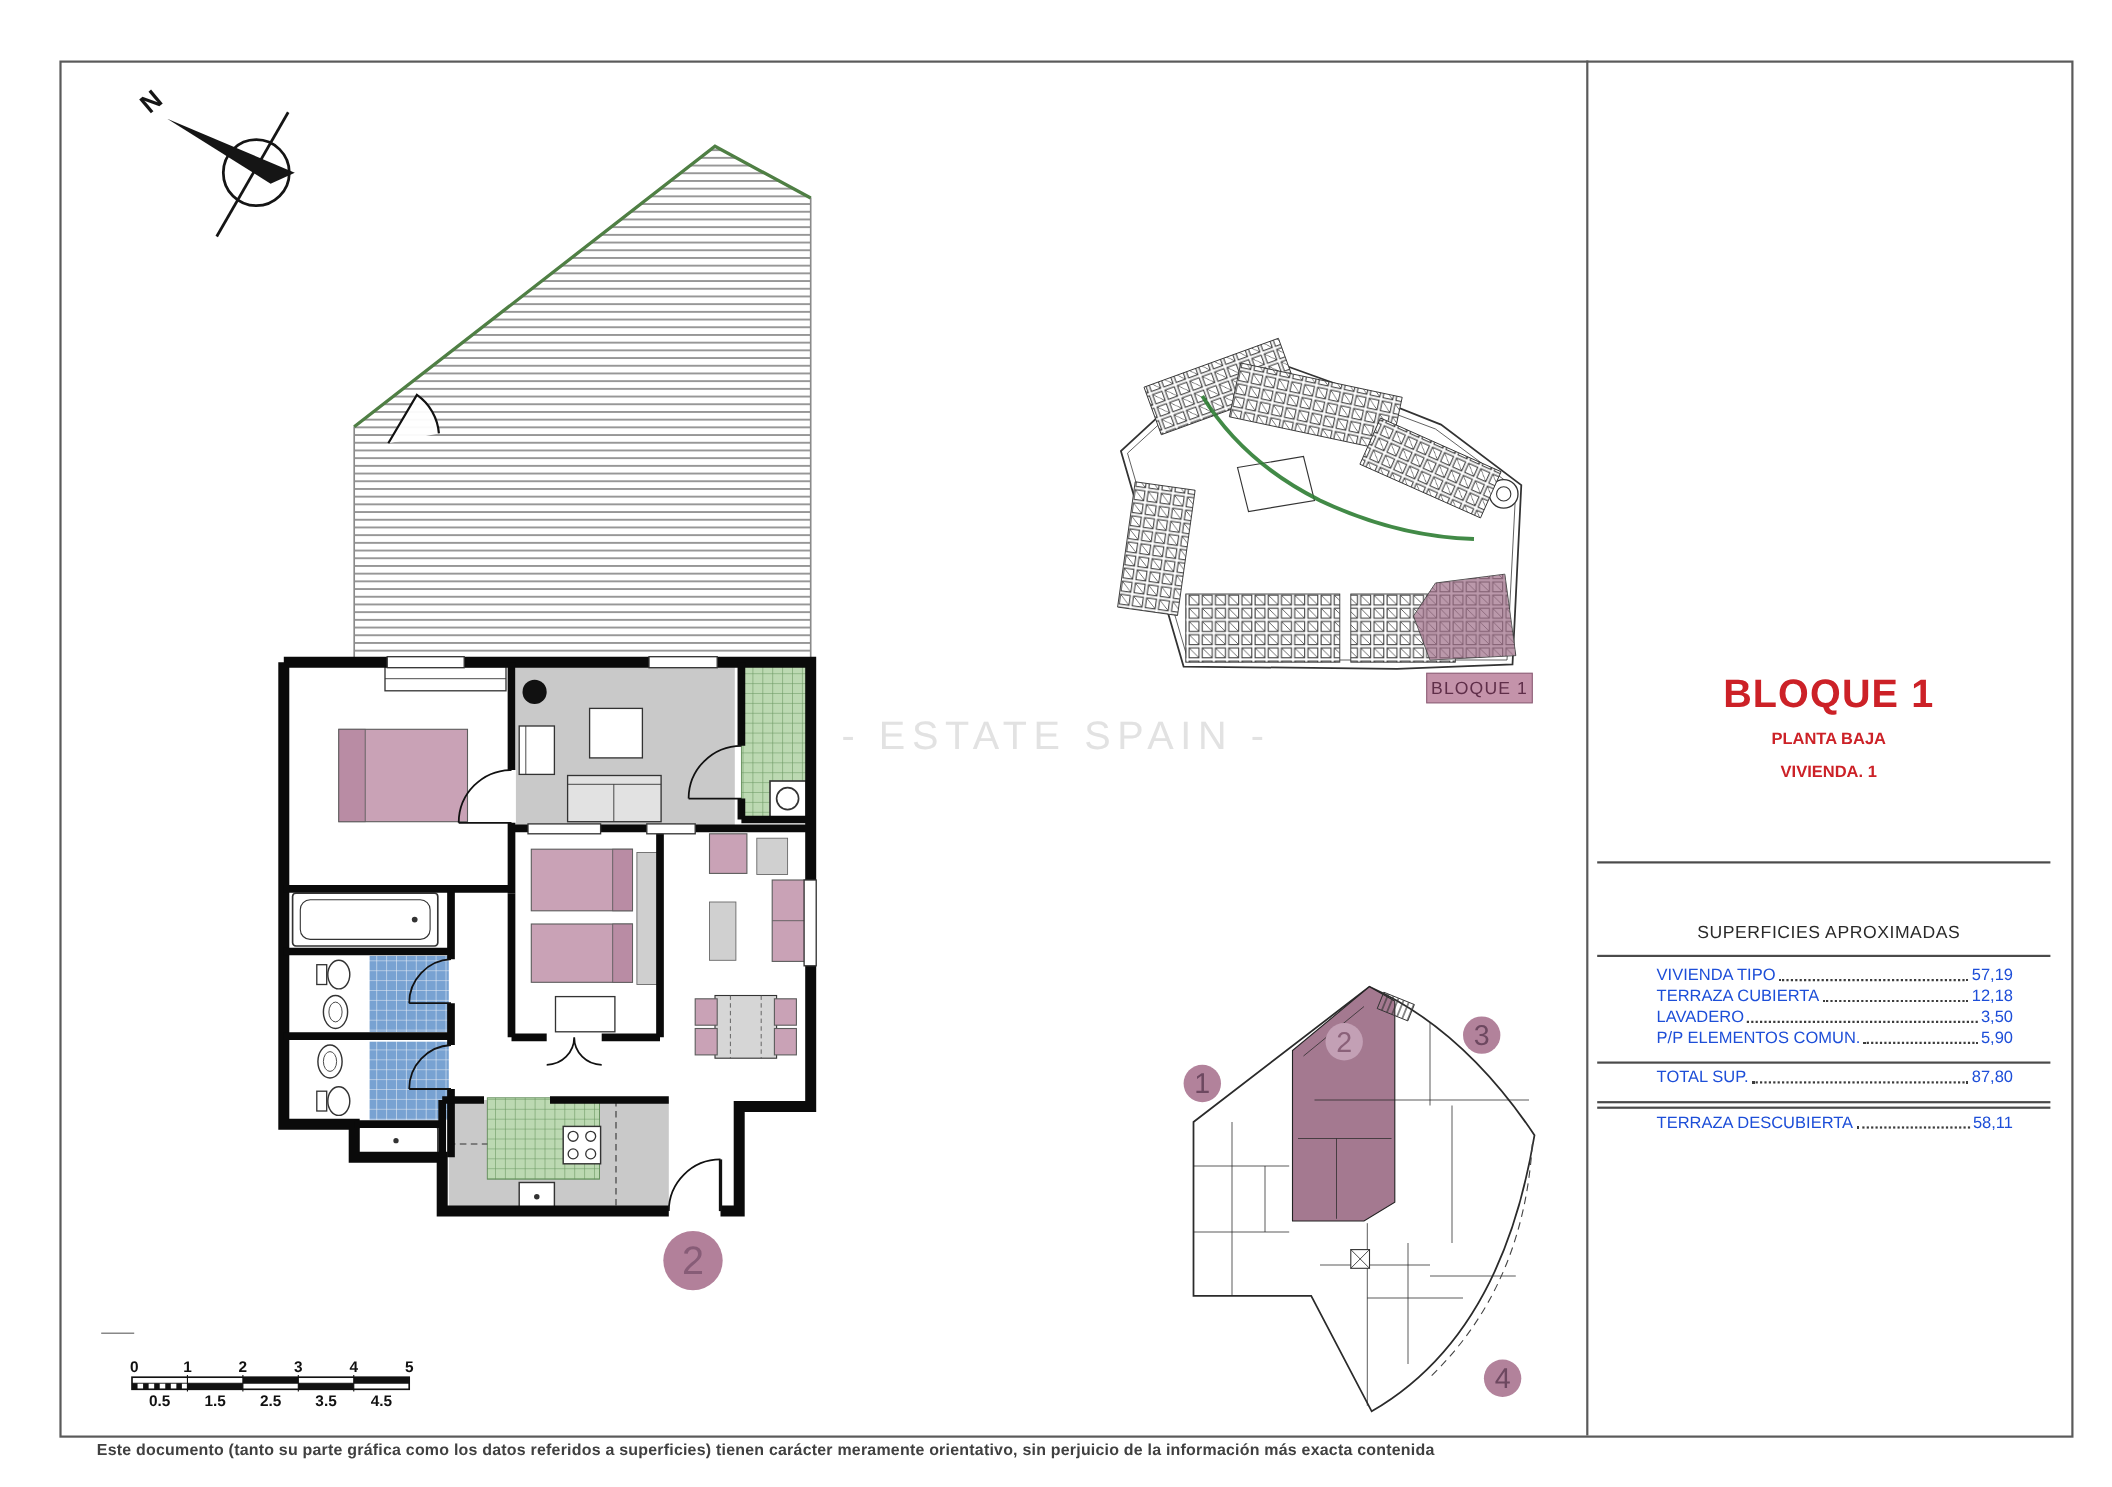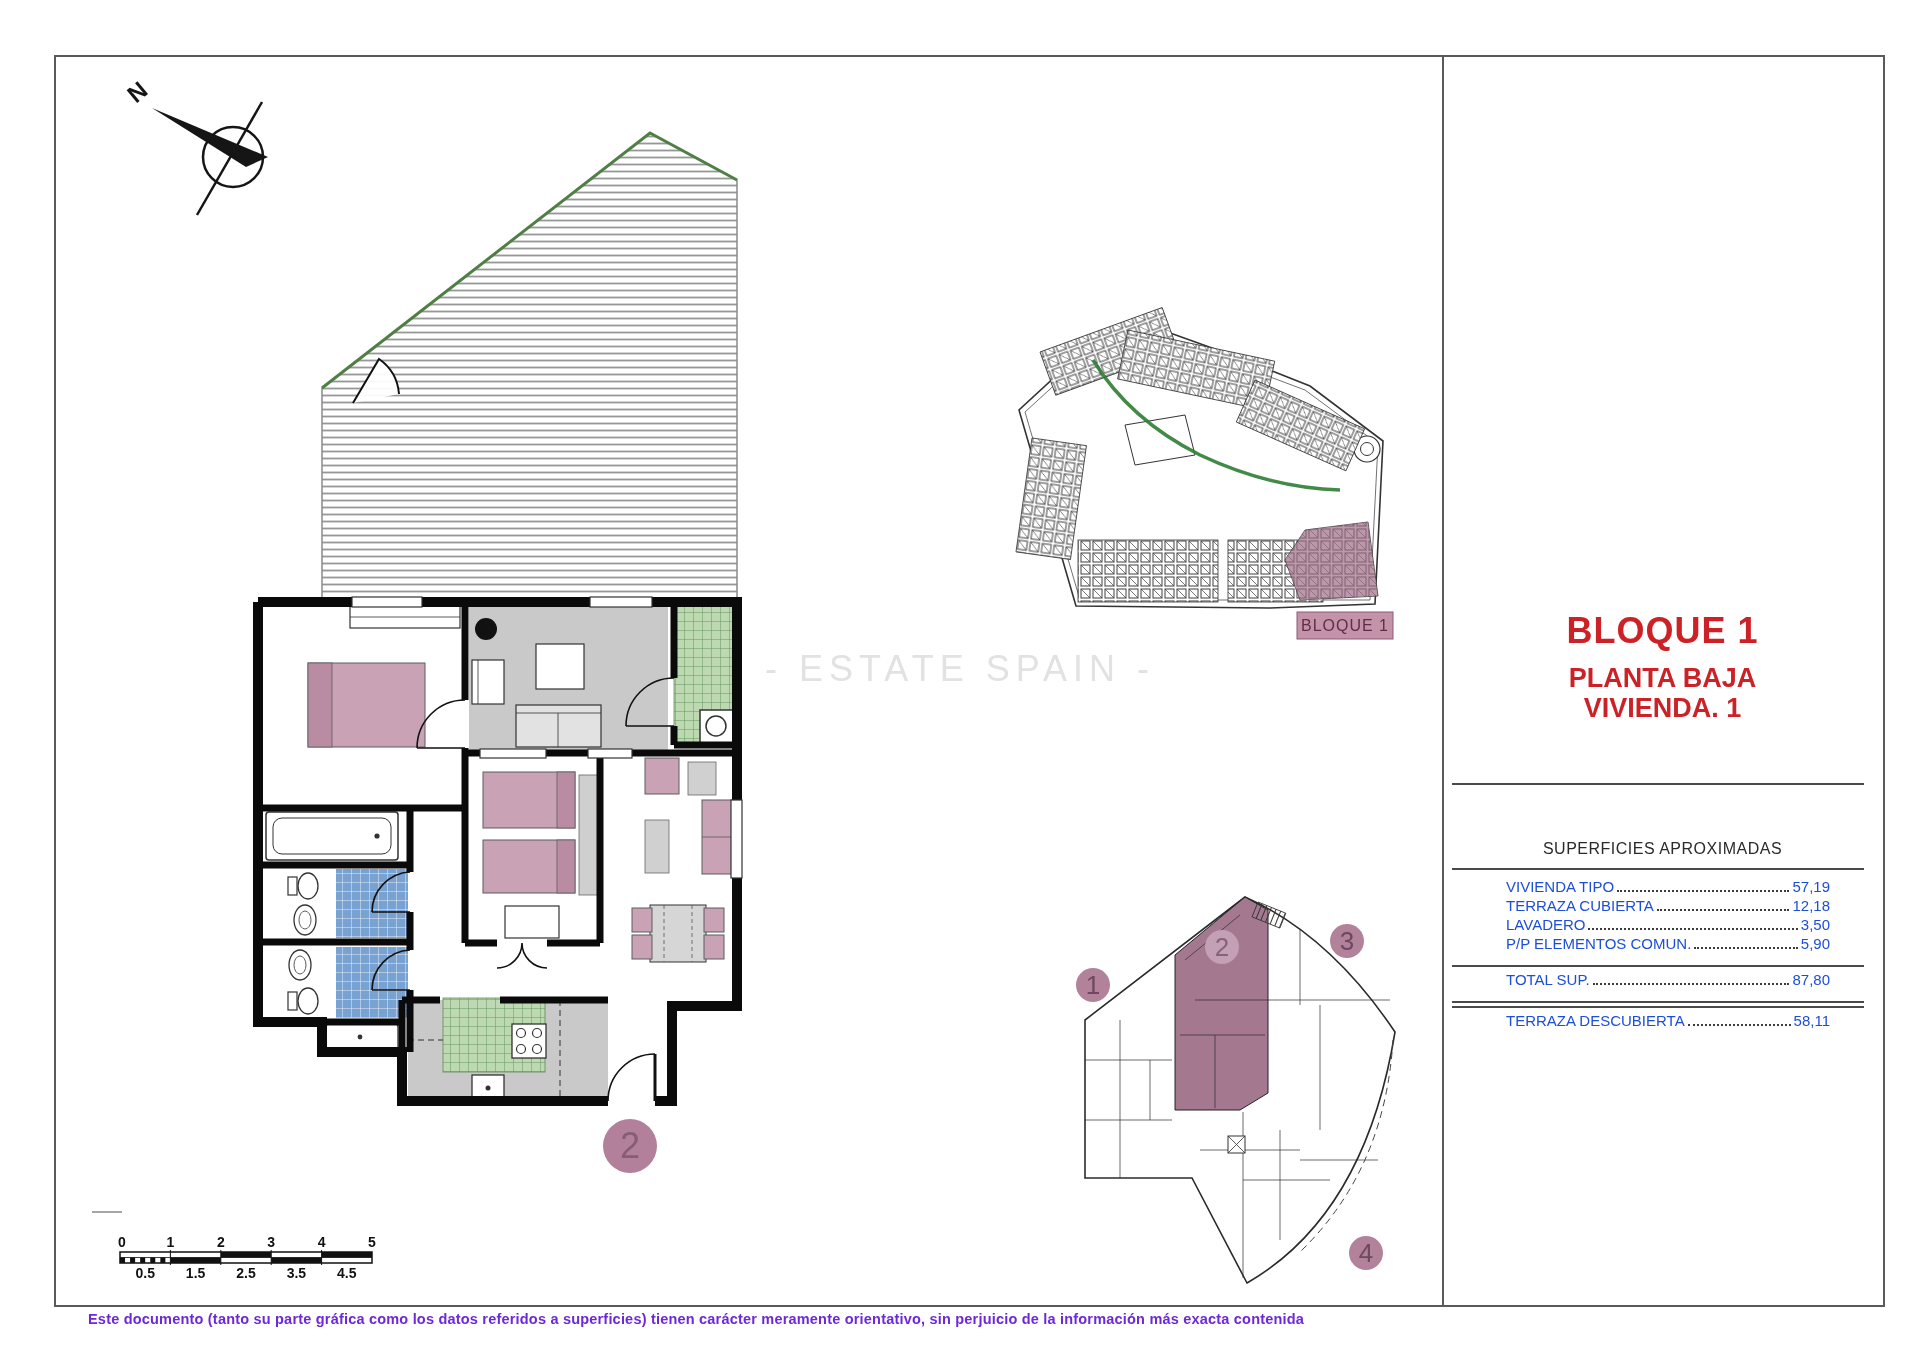--- a/index.html
+++ b/index.html
@@ -9,32 +9,32 @@
   .divider{position:absolute;left:1442px;top:55px;height:1250px;width:0;border-left:2px solid #5a5a5a;}
   svg.plan{position:absolute;left:54px;top:55px;}
   svg text{font-family:"Liberation Sans",sans-serif;}
 
   .watermark{position:absolute;left:740px;top:648px;width:440px;text-align:center;
              font-size:36px;color:#e2e2e2;letter-spacing:6px;white-space:nowrap;}
 
   .panel{position:absolute;left:1442px;top:55px;width:441px;height:1250px;}
   .block-title{position:absolute;top:555px;left:0;width:100%;text-align:center;
                font-size:36px;font-weight:bold;color:#cc2127;letter-spacing:1px;}
-  .subtitle{position:absolute;left:0;width:100%;text-align:center;font-size:27px;
+  .subtitle{position:absolute;left:0;width:100%;text-align:center;font-size:15px;
             font-weight:bold;color:#cc2127;}
   .s1{top:608px}.s2{top:638px}
   .rule{position:absolute;left:10px;width:412px;border-top:2px solid #4a4a4a;}
   .r1{top:728px}.r2{top:813px}.r3{top:910px}
   .r4{top:946px;height:3px;border-top:2px solid #4a4a4a;border-bottom:2px solid #4a4a4a;}
   .tbl-heading{position:absolute;top:785px;left:0;width:100%;text-align:center;
                font-size:16px;color:#2a2a2a;letter-spacing:.5px;}
   .trow{position:absolute;left:64px;width:324px;display:flex;align-items:flex-end;
         font-size:15px;color:#1d4ed8;white-space:nowrap;}
   .trow .dots{flex:1;border-bottom:2px dotted #3c3c3c;margin:0 3px 3px 3px;min-width:10px;}
-  .disclaimer{position:absolute;left:88px;font-size:14.5px;font-weight:bold;color:#6d28d9;
+  .disclaimer{position:absolute;left:88px;font-size:14.5px;font-weight:bold;color:#404040;
               white-space:nowrap;letter-spacing:.2px;}
   .d1{top:1311px}.d2{top:1329px}
 </style>
 </head>
 <body>
 
 <div id="sheet">
 
   <div class="frame"></div>
   <div class="divider"></div>

